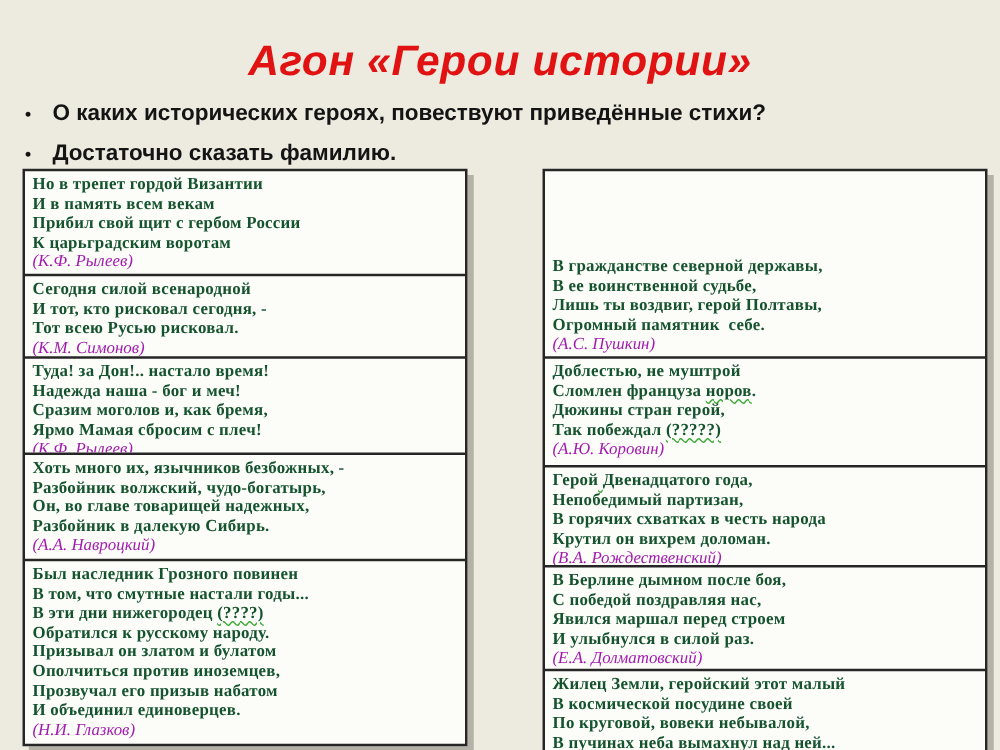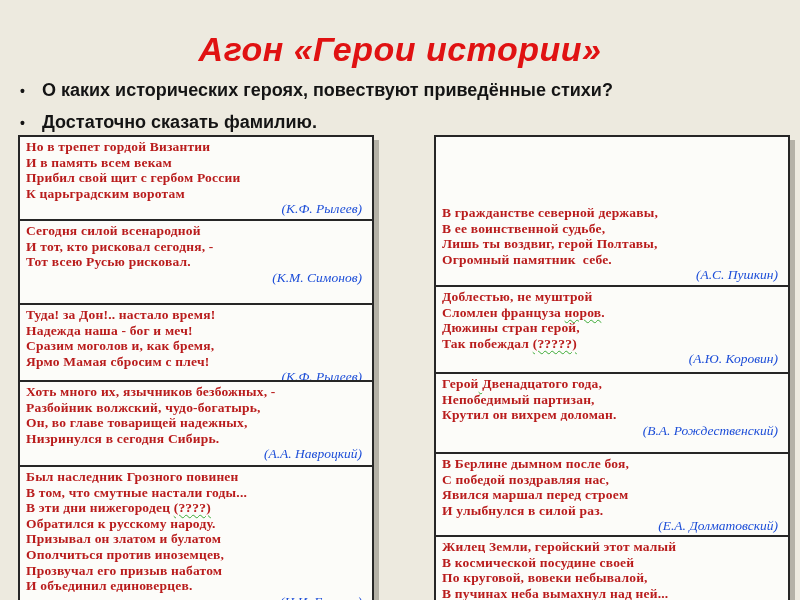--- a/index.html
+++ b/index.html
@@ -45,48 +45,48 @@
     display:flex;flex-direction:column;
     padding:2px 7px 0 6px;
     overflow:hidden;
   }
   .cell + .cell{border-top:2px solid #262626;}
 
   #table-left{left:18px;}
   #table-right{left:434px;}
 
   #table-left .cell:nth-child(1){height:82px}
-  #table-left .cell:nth-child(2){height:84px}
+  #table-left .cell:nth-child(2){height:66px}
   #table-left .cell:nth-child(3){height:77px}
   #table-left .cell:nth-child(4){height:85px}
   #table-left .cell:nth-child(5){height:148px}
 
   #table-right .cell:nth-child(1){height:148px;justify-content:flex-end;padding-bottom:2px;}
   #table-right .cell:nth-child(2){height:87px}
   #table-right .cell:nth-child(3){height:80px}
   #table-right .cell:nth-child(4){height:83px}
   #table-right .cell:nth-child(5){height:85px}
 
   .line{
     font:700 13.5px/15.6px "Liberation Serif",serif;
-    color:#b91c1c;
+    color:#14532d;
     letter-spacing:0.2px;
     white-space:pre-wrap;
   }
   .sp{
     text-decoration-line:underline;
     text-decoration-style:wavy;
     text-decoration-color:var(--sp,#3aaa35);
     text-decoration-thickness:1px;
     text-underline-offset:2px;
   }
   .author{
     font:italic 400 13.5px/15.6px "Liberation Serif",serif;
-    color:#1d4ed8;
-    text-align:right;
+    color:#a21caf;
+    text-align:left;
     padding-right:3px;
   }
 </style>
 </head>
 <body style="--bg: #edeadf; --title-color: #e01212; --sp: #3aaa35;">
 
 <div class="slide">
 
   <div class="title">Агон «Герои истории»</div>
 
@@ -119,21 +119,21 @@
         <div class="line"><span>Туда! за Дон!.. настало время!</span></div>
         <div class="line"><span>Надежда наша - бог и меч!</span></div>
         <div class="line"><span>Сразим моголов и, как бремя,</span></div>
         <div class="line"><span>Ярмо Мамая сбросим с плеч!</span></div>
         <div class="author">(К.Ф. Рылеев)</div>
       </div>
       <div class="cell">
         <div class="line"><span>Хоть много их, язычников безбожных, -</span></div>
         <div class="line"><span>Разбойник волжский, чудо-богатырь,</span></div>
         <div class="line"><span>Он, во главе товарищей надежных,</span></div>
-        <div class="line"><span>Низринулся в сегодня Сибирь.</span></div>
+        <div class="line"><span>Разбойник в далекую Сибирь.</span></div>
         <div class="author">(А.А. Навроцкий)</div>
       </div>
       <div class="cell">
         <div class="line"><span>Был наследник Грозного повинен</span></div>
         <div class="line"><span>В том, что смутные настали годы...</span></div>
         <div class="line"><span>В эти дни нижегородец </span><span class="sp">(????)</span></div>
         <div class="line"><span>Обратился к русскому народу.</span></div>
         <div class="line"><span>Призывал он златом и булатом</span></div>
         <div class="line"><span>Ополчиться против иноземцев,</span></div>
         <div class="line"><span>Прозвучал его призыв набатом</span></div>
@@ -153,20 +153,21 @@
       <div class="cell">
         <div class="line"><span>Доблестью, не муштрой</span></div>
         <div class="line"><span>Сломлен француза </span><span class="sp">норов</span><span>.</span></div>
         <div class="line"><span>Дюжины стран герой,</span></div>
         <div class="line"><span>Так побеждал </span><span class="sp">(?????)</span></div>
         <div class="author">(А.Ю. Коровин)</div>
       </div>
       <div class="cell">
         <div class="line"><span>Герой</span><span class="sp"> </span><span>Двенадцатого года,</span></div>
         <div class="line"><span>Непобедимый партизан,</span></div>
+        <div class="line"><span>В горячих схватках в честь народа</span></div>
         <div class="line"><span>Крутил он вихрем доломан.</span></div>
         <div class="author">(В.А. Рождественский)</div>
       </div>
       <div class="cell">
         <div class="line"><span>В Берлине дымном после боя,</span></div>
         <div class="line"><span>С победой поздравляя нас,</span></div>
         <div class="line"><span>Явился маршал перед строем</span></div>
         <div class="line"><span>И улыбнулся в силой раз.</span></div>
         <div class="author">(Е.А. Долматовский)</div>
       </div>

